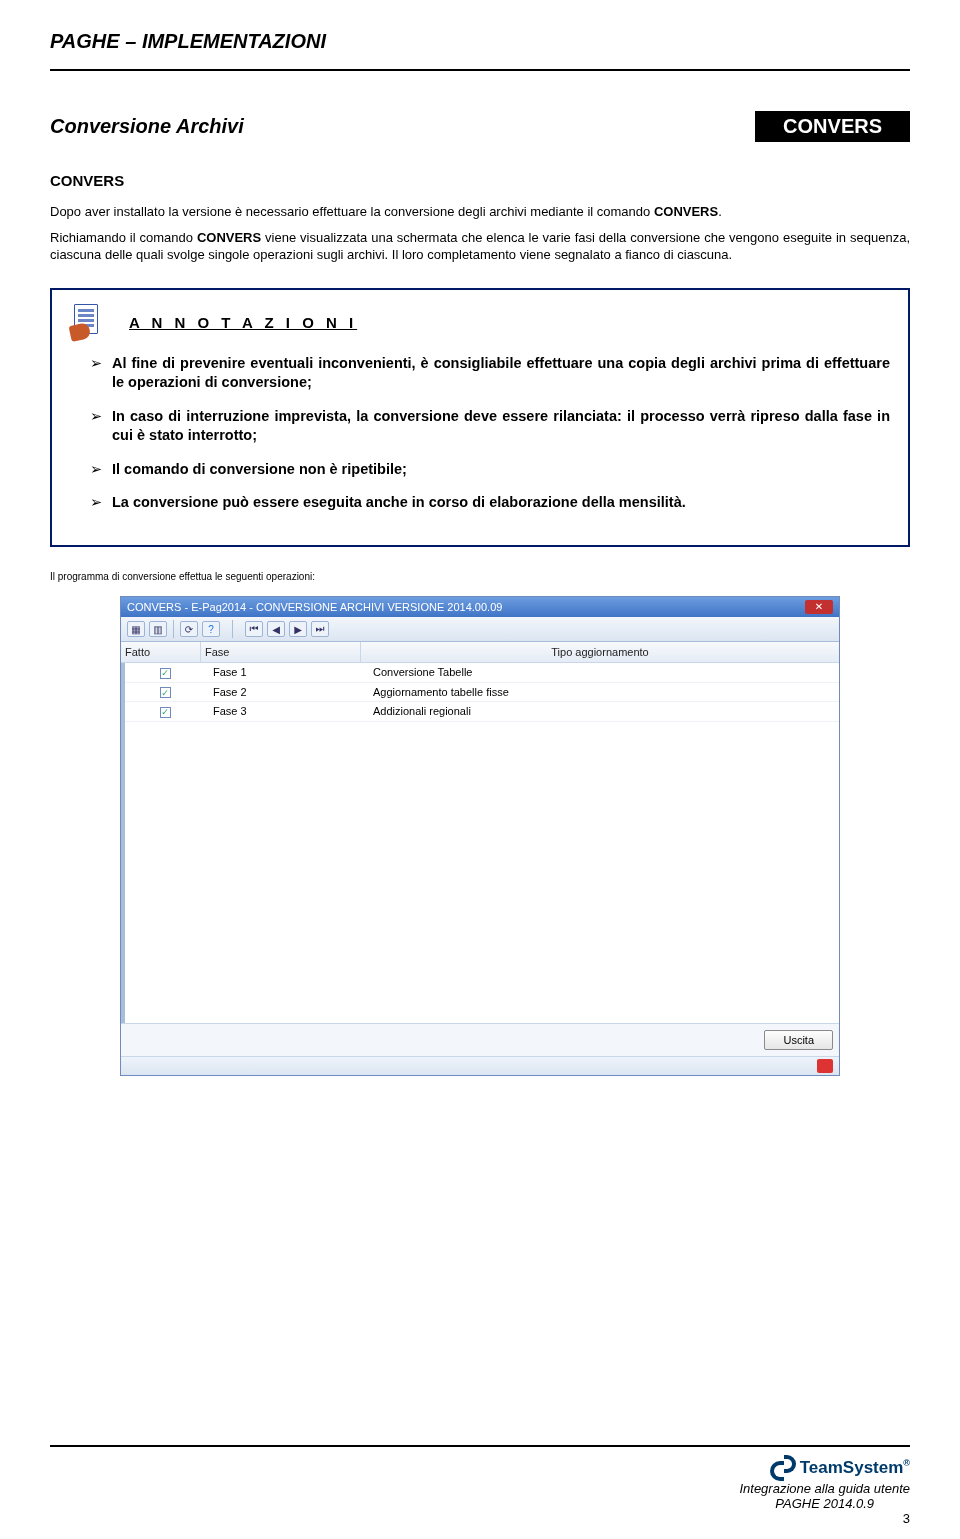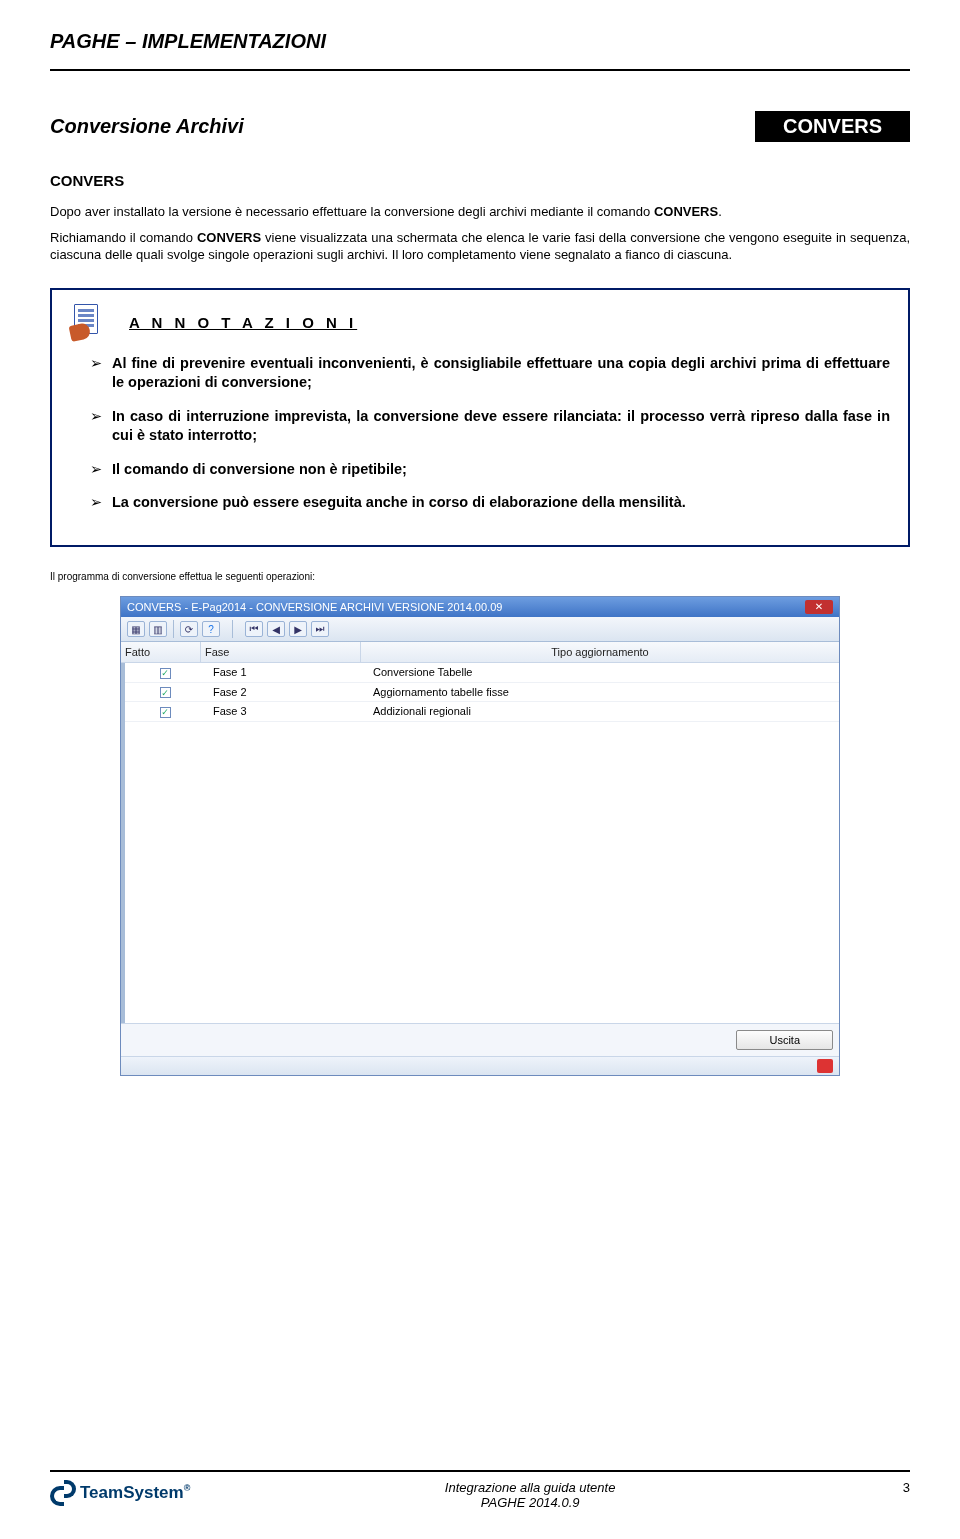--- a/index.html
+++ b/index.html
@@ -205,48 +205,49 @@
     padding: 6px;
     border-top: 1px solid #c9d6e8;
     background: #f3f6fb;
     gap: 8px;
     flex-direction: column;
     align-items: flex-end;
   }
   .uscita-btn {
     border: 1px solid #8a8a8a;
     background: linear-gradient(#fdfdfd,#e6e6e6);
-    padding: 3px 32px;
+    padding: 3px 18px;
     font-size: 11px;
     border-radius: 2px;
   }
   .status-strip {
     width: 100%;
     display: flex;
     justify-content: flex-end;
     background: linear-gradient(#eef3fa,#dbe5f1);
     border-top: 1px solid #c9d6e8;
     padding: 2px 6px;
   }
   .status-strip .stop {
     width: 16px; height: 14px;
     background: #d33;
     border-radius: 2px;
   }
   
   .page-footer {
     position: absolute;
-    bottom: 29px;
+    bottom: 13px;
     left: 50px; right: 50px;
     border-top: 2px solid #000;
     padding-top: 8px;
     display: flex;
-    align-items: flex-start;
+    align-items: flex-end;
     justify-content: space-between;
     font-size: 13px;
+    flex-direction: column;
   }
   .footer-center {
     text-align: center;
     font-style: italic;
     flex: 1;
   }
   .logo {
     display: flex;
     align-items: center;
     gap: 4px;

